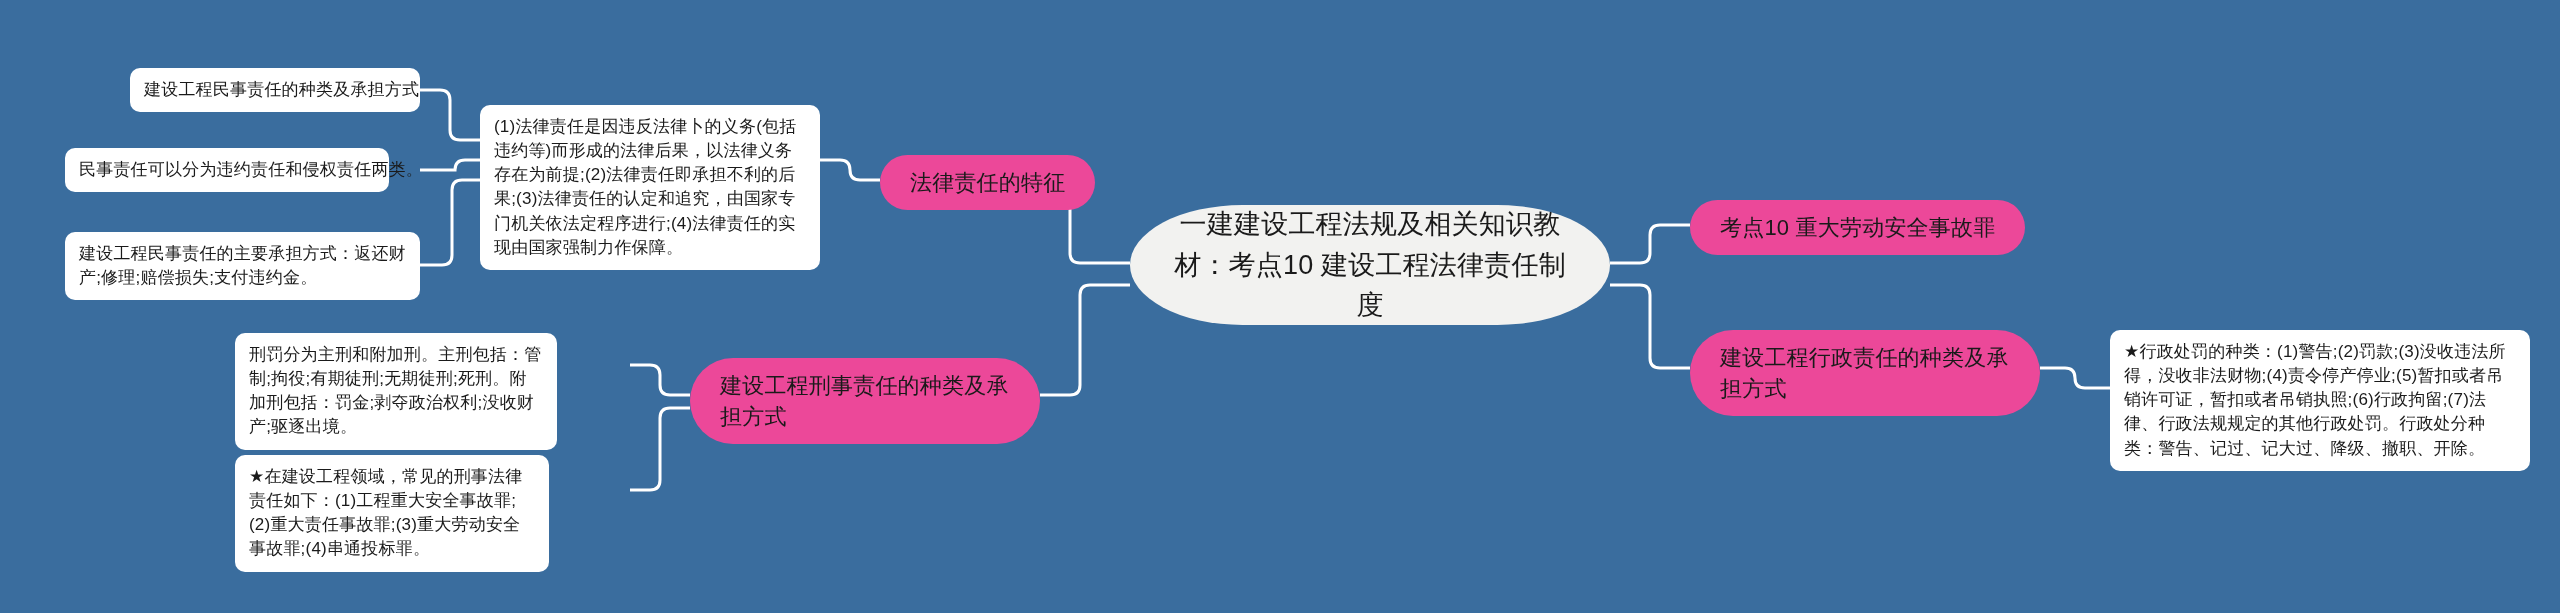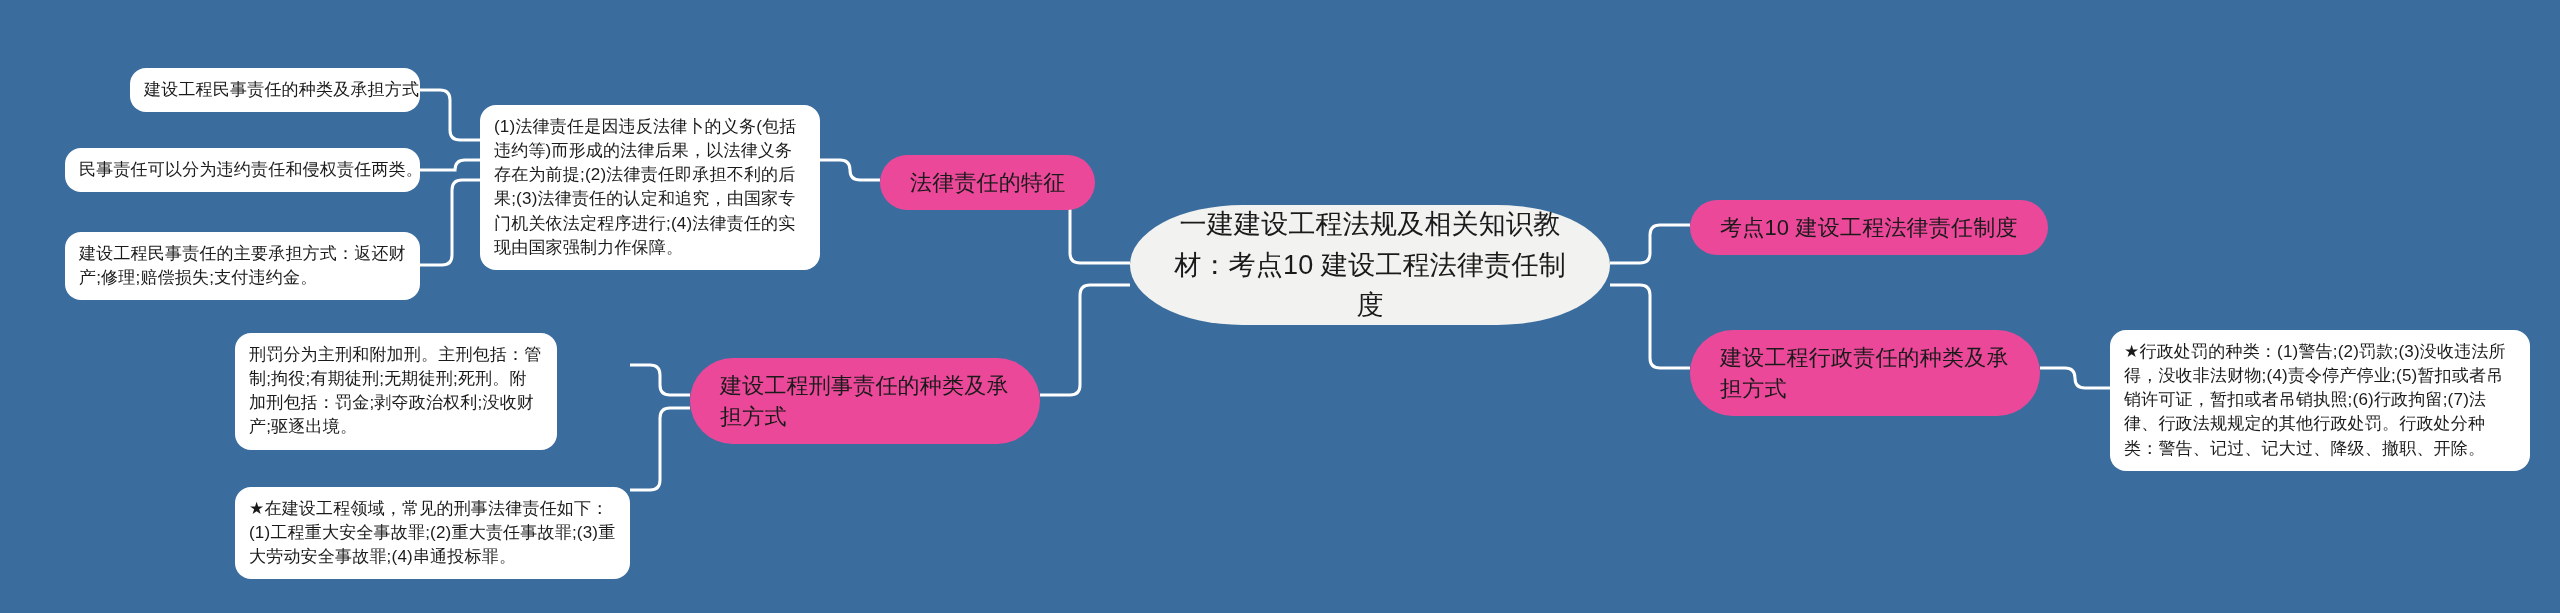--- a/index.html
+++ b/index.html
@@ -29,21 +29,21 @@
     background: #f2f2f0;
     color: #1a1a1a;
     display: flex;
     align-items: center;
     justify-content: flex-start;
     line-height: 1.42;
     letter-spacing: 0.2px;
   }
   .leaf {
     background: #ffffff;
-    border-radius: 16px;
+    border-radius: 10px;
     padding: 10px 14px;
     font-size: 17px;
     text-align: left;
     white-space: normal;
   }
   .branch {
     background: #ec4899;
     border-radius: 40px;
     padding: 12px 30px;
     font-size: 22px;
@@ -90,50 +90,50 @@
       <path d="M480,160 L465,160 Q455,160 455,170 L455,170 Q455,170 445,170 L420,170"></path>
 
       <path d="M480,180 L462,180 Q452,180 452,190 L452,255 Q452,265 442,265 L420,265"></path>
     </g>
   </svg>
 
   <div class="node leaf one-line" style="left:130px; top:68px; width:290px;">
     <span>建设工程民事责任的种类及承担方式</span>
   </div>
 
-  <div class="node leaf one-line" style="left:65px; top:148px; width:355px;">
+  <div class="node leaf one-line" style="left:65px; top:148px; width:324px;">
     <span>民事责任可以分为违约责任和侵权责任两类。</span>
   </div>
 
   <div class="node leaf" style="left:65px; top:232px; width:355px;">
     <span>建设工程民事责任的主要承担方式：返还财产;修理;赔偿损失;支付违约金。</span>
   </div>
 
   <div class="node leaf" style="left:480px; top:105px; width:340px;">
     <span>(1)法律责任是因违反法律卜的义务(包括违约等)而形成的法律后果，以法律义务存在为前提;(2)法律责任即承担不利的后果;(3)法律责任的认定和追究，由国家专门机关依法定程序进行;(4)法律责任的实现由国家强制力作保障。</span>
   </div>
 
   <div class="node leaf" style="left:235px; top:333px; width:322px;">
     <span>刑罚分为主刑和附加刑。主刑包括：管制;拘役;有期徒刑;无期徒刑;死刑。附加刑包括：罚金;剥夺政治权利;没收财产;驱逐出境。</span>
   </div>
 
-  <div class="node leaf" style="left:235px; top:455px; width:395px;margin-top:32px;">
+  <div class="node leaf" style="left:235px; top:455px; width:314px;">
     <span>★在建设工程领域，常见的刑事法律责任如下：(1)工程重大安全事故罪;(2)重大责任事故罪;(3)重大劳动安全事故罪;(4)串通投标罪。</span>
   </div>
 
   <div class="node leaf" style="left:2110px; top:330px; width:420px;">
     <span>★行政处罚的种类：(1)警告;(2)罚款;(3)没收违法所得，没收非法财物;(4)责令停产停业;(5)暂扣或者吊销许可证，暂扣或者吊销执照;(6)行政拘留;(7)法律、行政法规规定的其他行政处罚。行政处分种类：警告、记过、记大过、降级、撤职、开除。</span>
   </div>
 
   <div class="node branch one-line" style="left:880px; top:155px;">
     <span>法律责任的特征</span>
   </div>
 
   <div class="node branch one-line" style="left:1690px; top:200px;">
-    <span>考点10 建设工程法律责任制度</span>
+    <span>考点10 重大劳动安全事故罪</span>
   </div>
 
   <div class="node branch" style="left:690px; top:358px; width:350px; border-radius:45px;">
     <span>建设工程刑事责任的种类及承担方式</span>
   </div>
 
   <div class="node branch" style="left:1690px; top:330px; width:350px; border-radius:45px;">
     <span>建设工程行政责任的种类及承担方式</span>
   </div>
 

